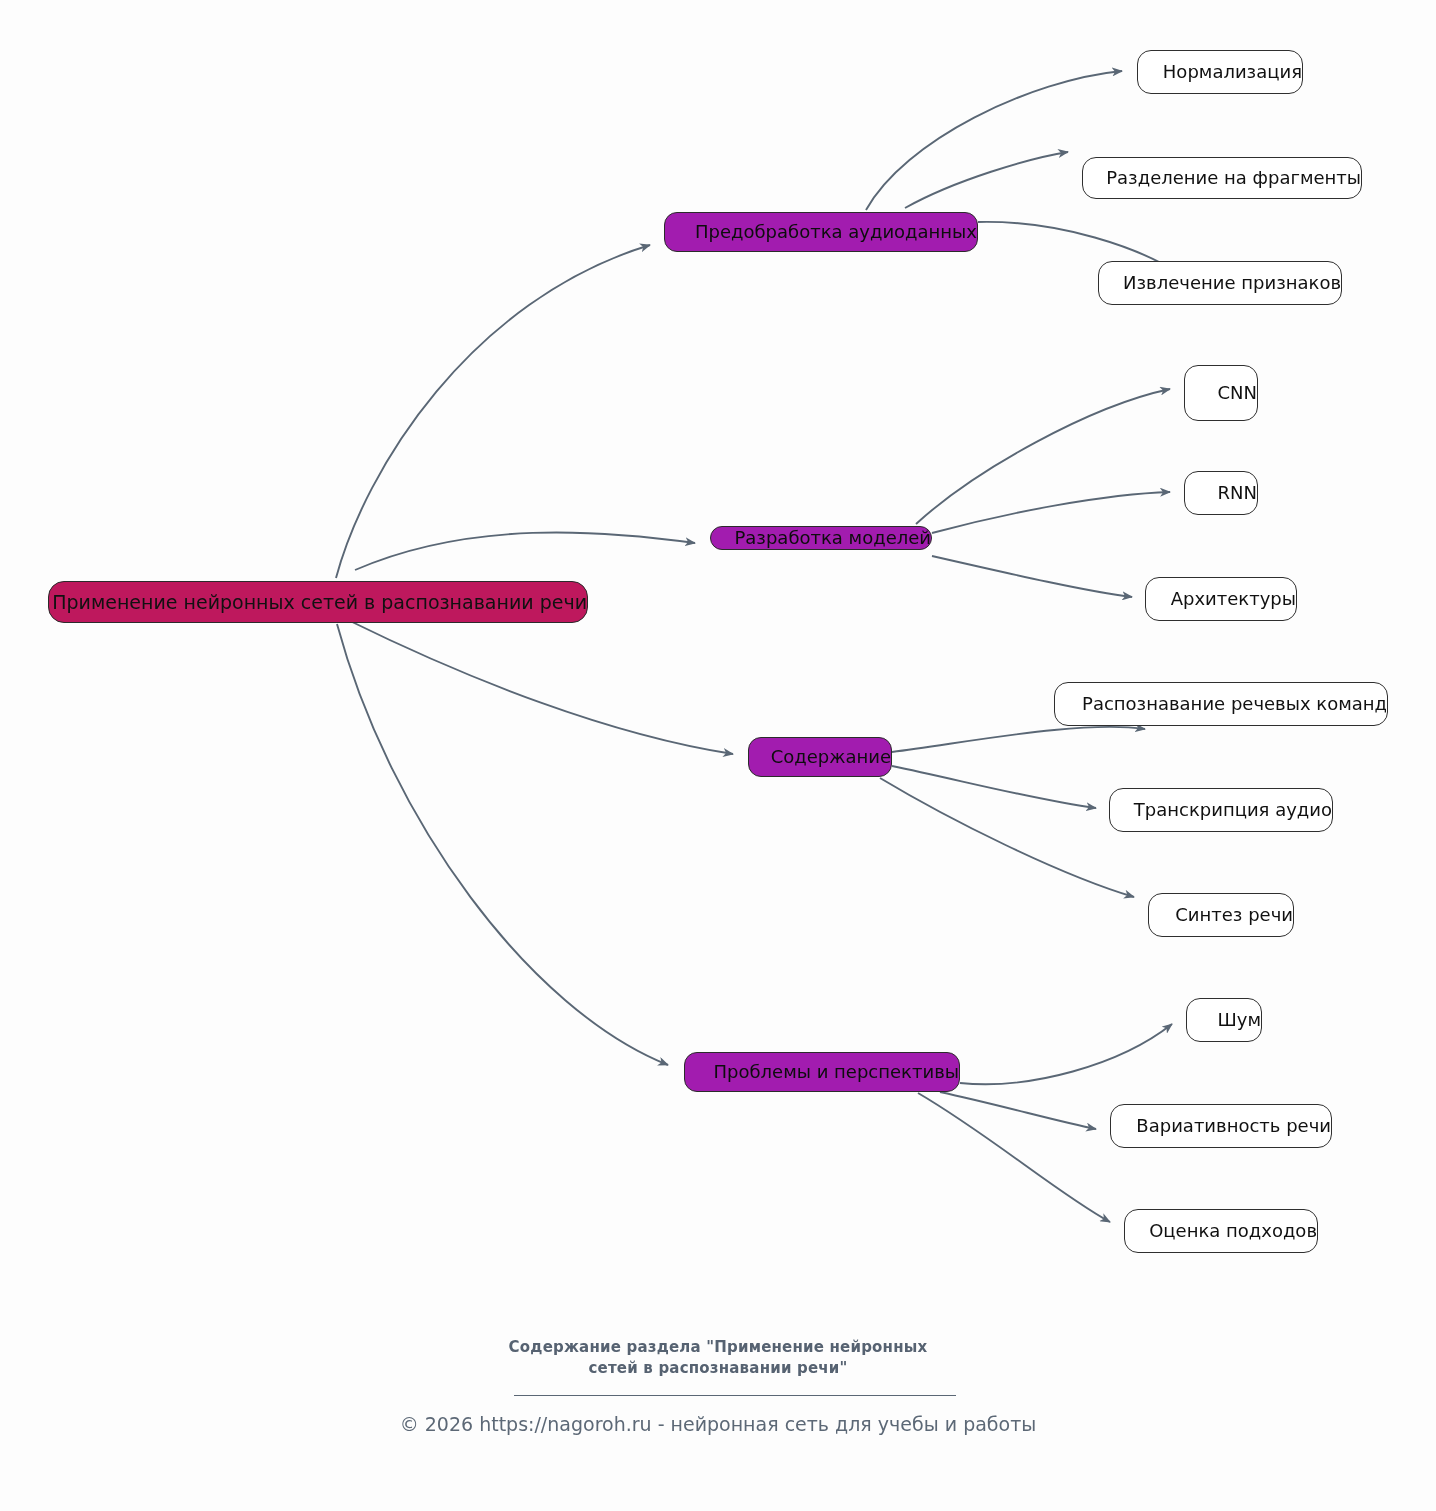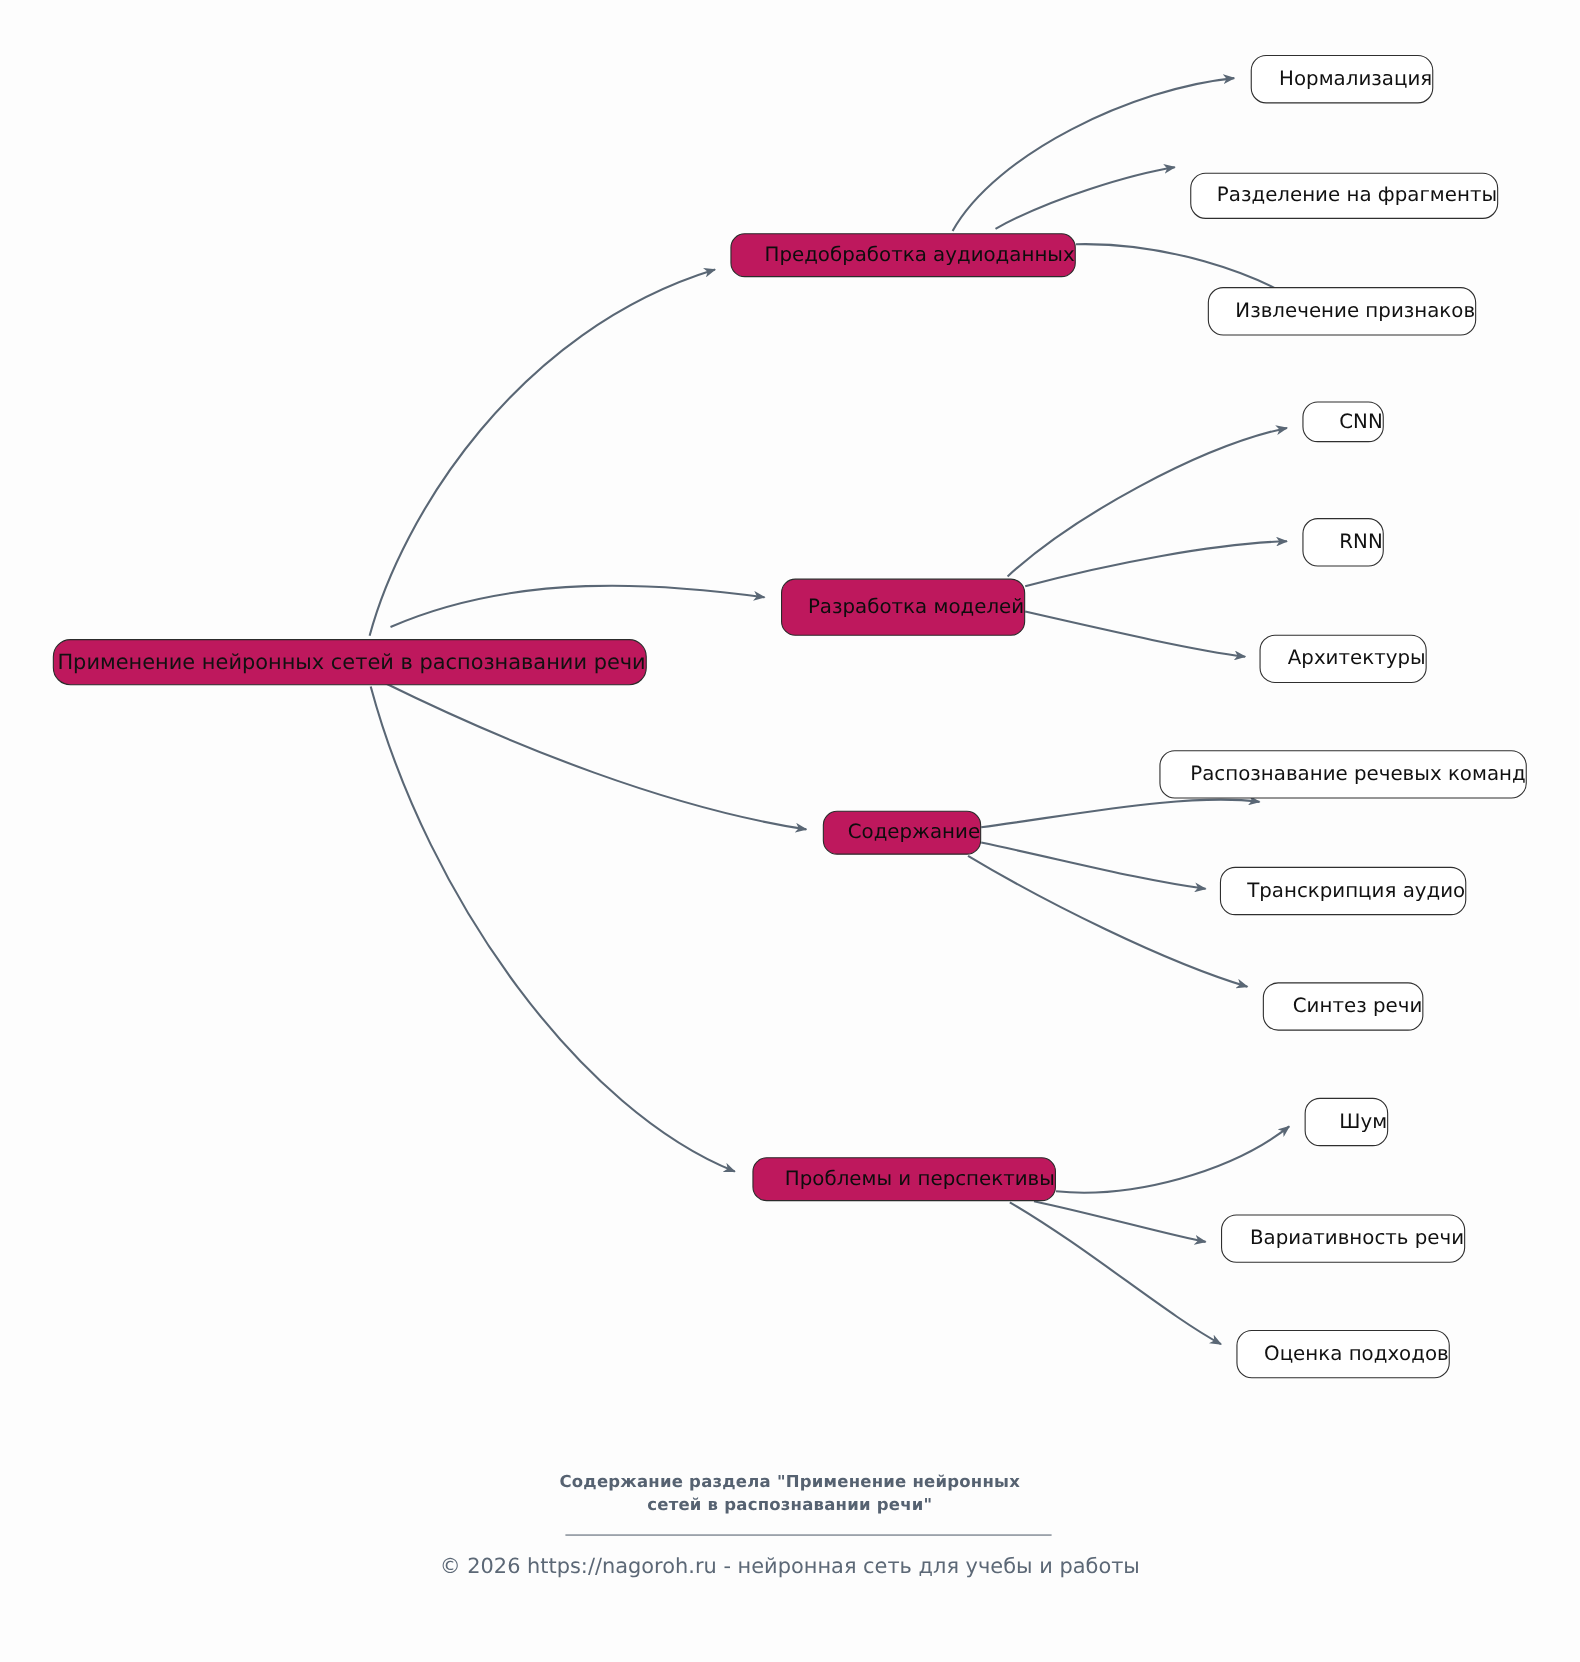--- a/index.html
+++ b/index.html
@@ -34,21 +34,21 @@
     line-height: 1;
   }
   .node-root {
     background: #be185d;
     border: 1.6px solid #2b2b2b;
     color: #111111;
     font-size: 19px;
     border-radius: 16px;
   }
   .node-branch {
-    background: #be185d;
+    background: #a21caf;
     border: 1.6px solid #2b2b2b;
     color: #0d0d0d;
     font-size: 18px;
     border-radius: 13px;
   }
   .node-leaf {
     background: #ffffff;
     border: 1.7px solid #2f2f2f;
     color: #111111;
     font-size: 18px;
@@ -128,24 +128,24 @@
   <div class="node node-leaf" style="left:1137px;top:50px;width:166px;height:44px;">
     <span>Нормализация</span>
   </div>
   <div class="node node-leaf" style="left:1082px;top:157px;width:280px;height:42px;">
     <span>Разделение на фрагменты</span>
   </div>
   <div class="node node-leaf" style="left:1098px;top:261px;width:244px;height:44px;">
     <span>Извлечение признаков</span>
   </div>
 
-  <div class="node node-branch" style="left:710px;top:526px;width:222px;height:52px;">
+  <div class="node node-branch" style="left:710px;top:526px;width:222px;height:24px;">
     <span>Разработка моделей</span>
   </div>
-  <div class="node node-leaf" style="left:1184px;top:365px;width:74px;height:37px;">
+  <div class="node node-leaf" style="left:1184px;top:365px;width:74px;height:56px;">
     <span>CNN</span>
   </div>
   <div class="node node-leaf" style="left:1184px;top:471px;width:74px;height:44px;">
     <span>RNN</span>
   </div>
   <div class="node node-leaf" style="left:1145px;top:577px;width:152px;height:44px;">
     <span>Архитектуры</span>
   </div>
 
   <div class="node node-branch" style="left:748px;top:737px;width:144px;height:40px;">

